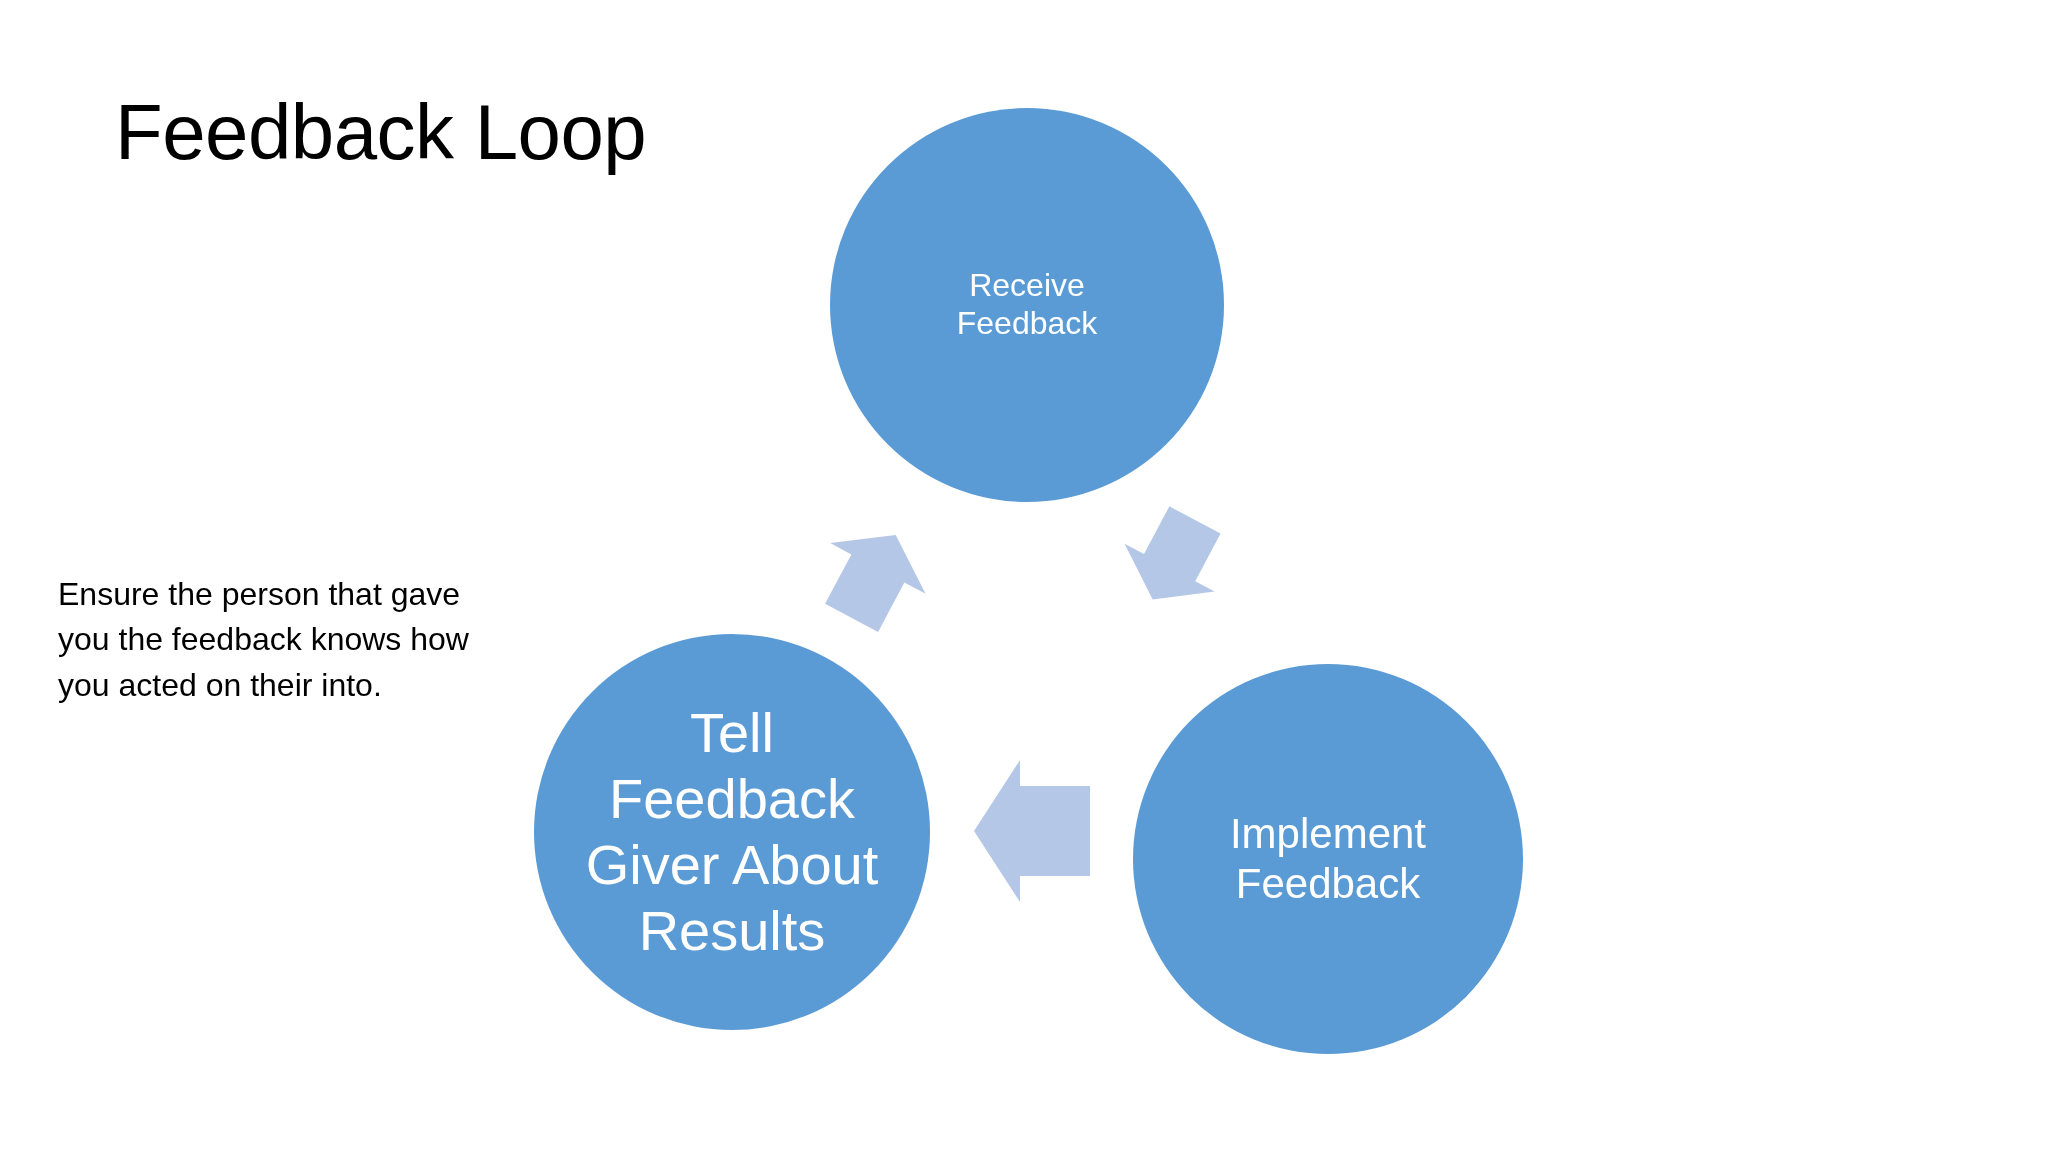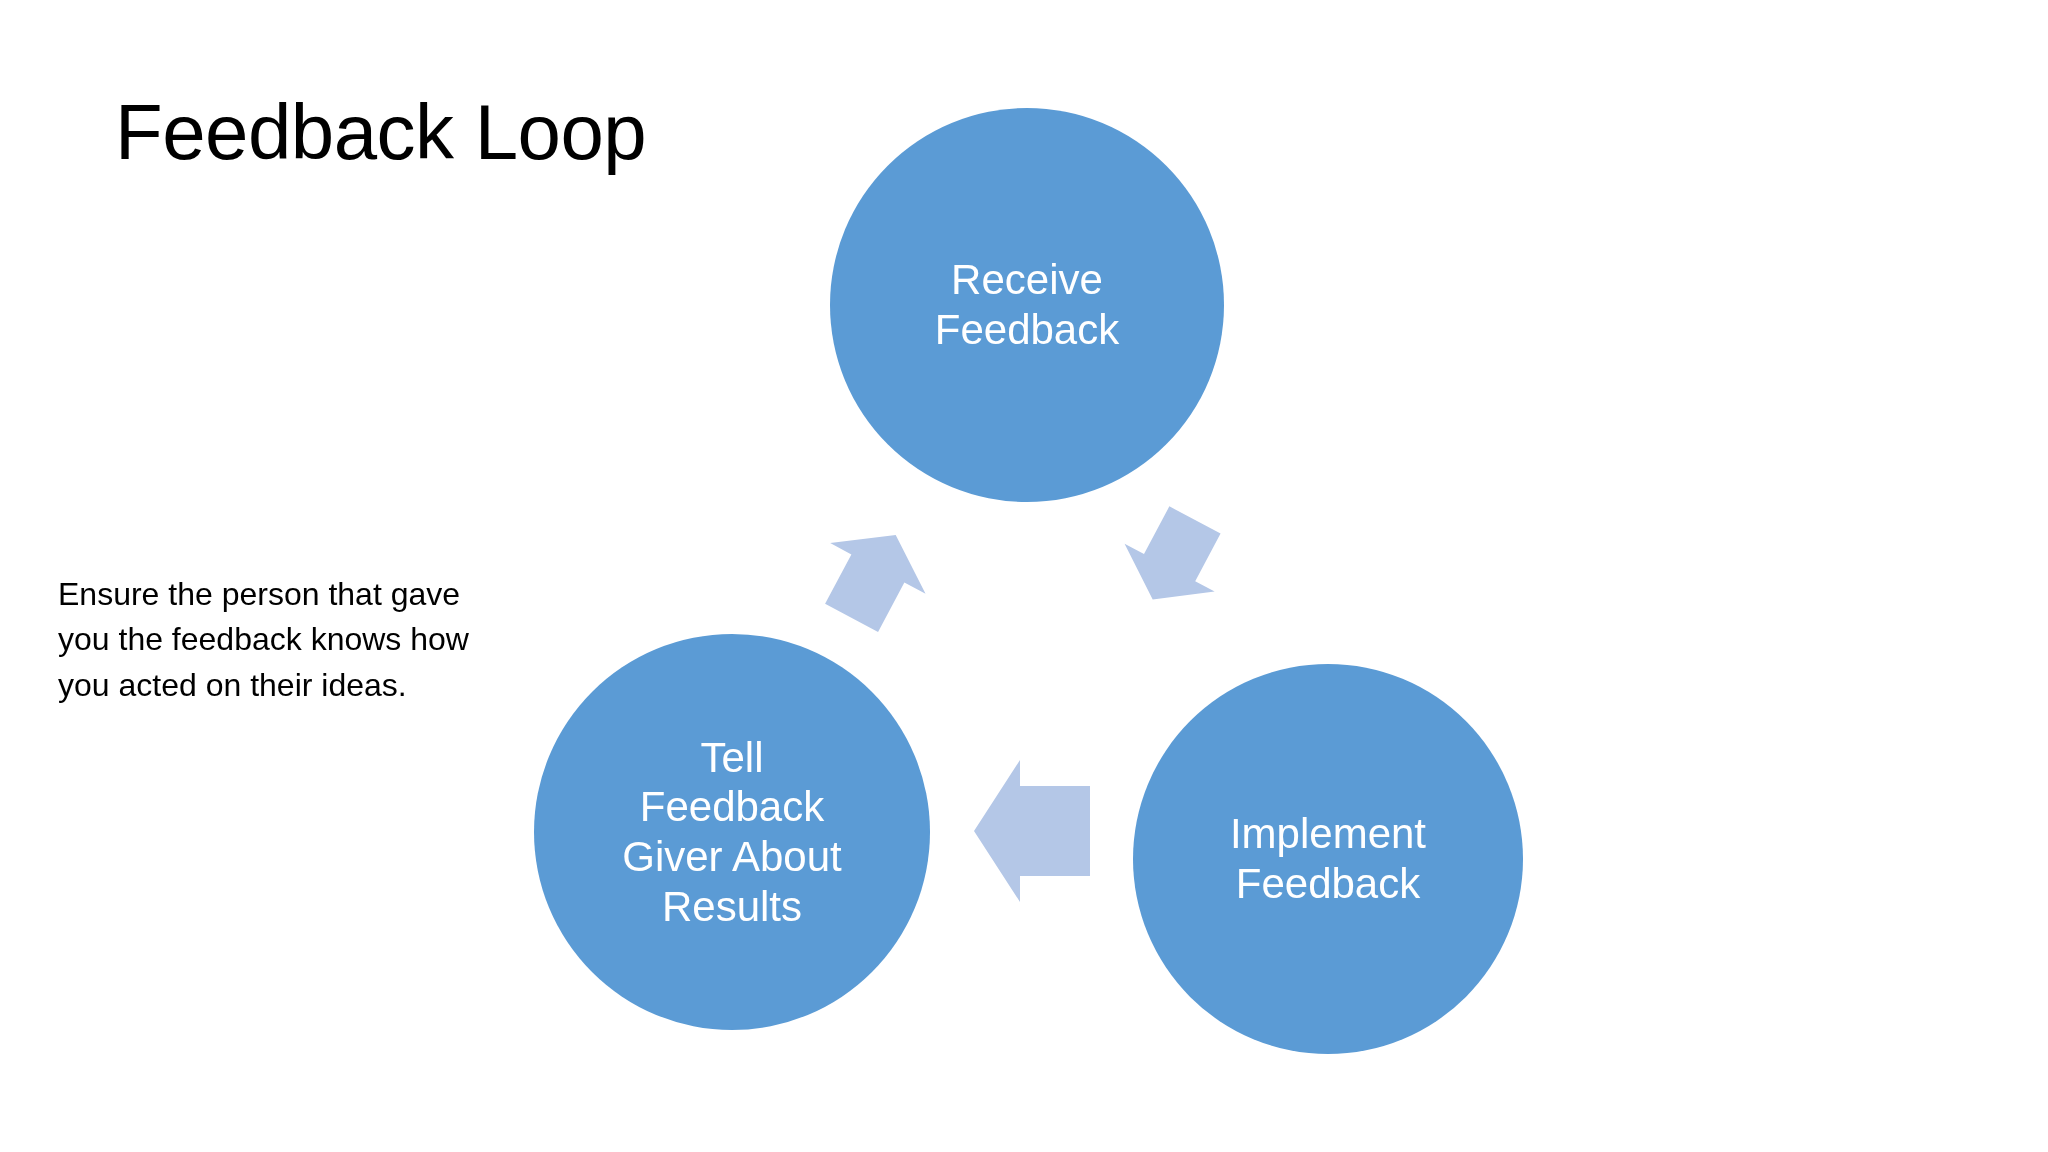--- a/index.html
+++ b/index.html
@@ -50,29 +50,29 @@
     white-space: pre-line;
     padding: 0 26px;
   }
 
   #circle-receive {
     left: 830px;
     top: 108px;
     width: 394px;
     height: 394px;
   }
-  #circle-receive .node-label { font-size: 42px; }
+  #circle-receive .node-label { font-size: 32px; }
 
   #circle-tell {
     left: 534px;
     top: 634px;
     width: 396px;
     height: 396px;
   }
-  #circle-tell .node-label { font-size: 42px; }
+  #circle-tell .node-label { font-size: 56px; }
 
   #circle-implement {
     left: 1133px;
     top: 664px;
     width: 390px;
     height: 390px;
   }
   #circle-implement .node-label { font-size: 42px; }
 
   
@@ -171,16 +171,16 @@
   </div>
 
   <div class="node-circle" id="circle-implement">
     <span class="node-label">Implement
 Feedback</span>
   </div>
 
 
   <div class="caption" id="caption-tell">Ensure the person that gave
 you the feedback knows how
-you acted on their ideas.</div>
+you acted on their into.</div>
 
 
 </div>
 
 </body></html>

